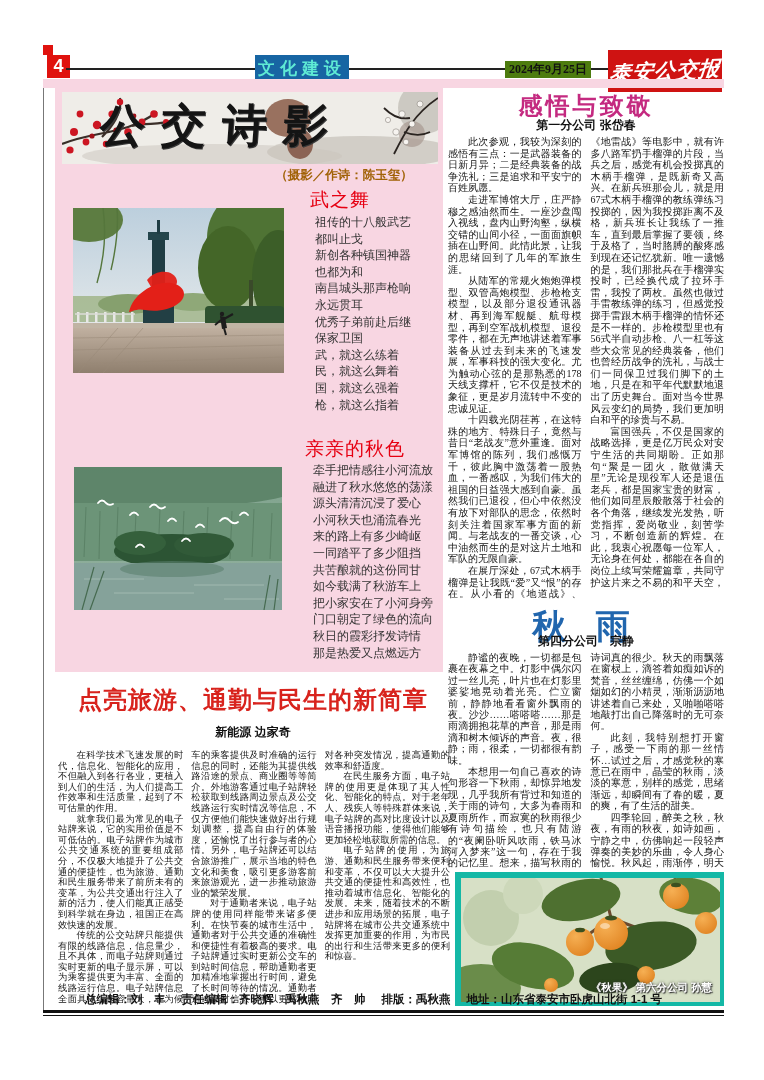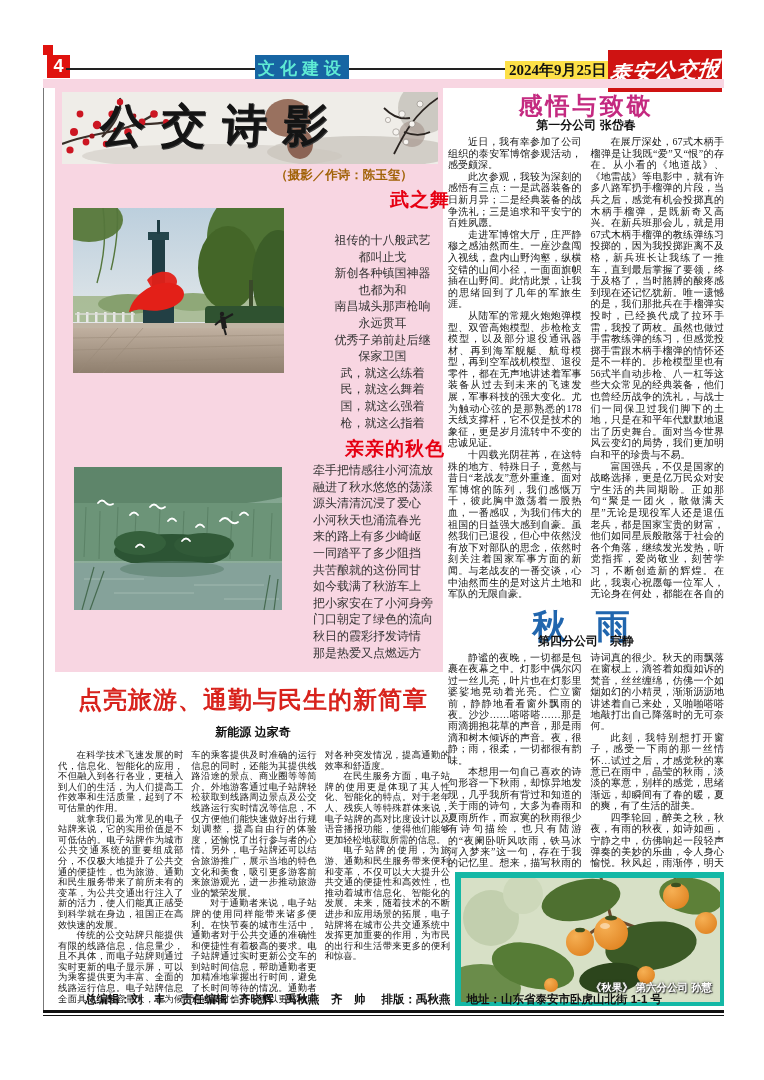--- a/index.html
+++ b/index.html
@@ -5,38 +5,38 @@
   html,body{margin:0;padding:0;background:#ffffff;}
   .page{position:relative;width:764px;height:1080px;background:#ffffff;overflow:hidden;
         font-family:"Liberation Sans","DejaVu Sans",sans-serif;color:#111;}
   
   .corner-sq{position:absolute;left:43px;top:45px;width:10px;height:10px;background:#e0120e;}
   .page-num{position:absolute;left:47px;top:55px;width:23px;height:23px;background:#e0120e;
             color:#fff;font-weight:bold;font-size:18px;line-height:23px;text-align:center;}
   .header-line{position:absolute;left:66px;top:68px;width:542px;height:2px;background:#222;}
   .section-box{position:absolute;left:255px;top:55px;width:94px;height:28px;background:#1765a3;
                color:#5eead4;font-weight:bold;font-size:17px;line-height:28px;text-align:center;letter-spacing:5px;}
-  .date{position:absolute;left:505px;top:61px;background:#fde047;padding:0 4px;font-size:15px;font-weight:600;
+  .date{position:absolute;left:505px;top:61px;background:#4d7c0f;padding:0 4px;font-size:12px;font-weight:600;
         font-family:"Liberation Serif","DejaVu Serif",serif;}
   .masthead{position:absolute;left:608px;top:50px;width:114px;height:42px;background:#cf1312;
             display:flex;align-items:center;justify-content:center;}
   .masthead span{color:#fff;font-family:"DejaVu Serif","Liberation Serif",serif;font-style:italic;
                  font-weight:bold;font-size:21px;transform:skewX(-8deg) rotate(-3deg);letter-spacing:1px;}
   
   .pink-strip{position:absolute;left:43px;top:79px;width:681px;height:9px;background:#f8d6e2;}
   .pink-panel{position:absolute;left:55px;top:88px;width:388px;height:584px;background:#f8d6e2;}
   .left-rule{position:absolute;left:43px;top:79px;width:1px;height:931px;background:#777;}
   .banner{position:absolute;left:62px;top:92px;width:376px;height:72px;background:#efede8;overflow:hidden;}
   .banner svg{position:absolute;left:0;top:0;}
   .banner-title{position:absolute;left:62px;top:96px;width:320px;text-align:center;
                 font-family:"DejaVu Serif","Liberation Serif",serif;font-weight:bold;font-size:45px;
                 color:#141414;letter-spacing:16px;transform:skewX(-4deg);text-shadow:1px 1px 0 #3a3a3a;}
   .banner-credit{position:absolute;left:250px;top:167px;width:188px;text-align:center;
                  font-size:12.5px;font-weight:bold;color:#a16207;}
-  .poem-title{position:absolute;width:140px;text-align:right;color:#e60012;font-weight:bold;font-size:19px;letter-spacing:1px;}
+  .poem-title{position:absolute;width:140px;text-align:left;color:#e60012;font-weight:normal;font-size:19px;letter-spacing:1px;}
   .poem-lines{position:absolute;width:135px;font-family:"Liberation Serif","DejaVu Serif",serif;
               font-size:12px;color:#333;}
   .poem-lines div{height:16.6px;line-height:16.6px;white-space:nowrap;}
   .photo{position:absolute;overflow:hidden;}
   
   .art-title-ganwu{position:absolute;left:448px;top:90px;width:276px;text-align:center;
                    color:#c42a80;font-weight:bold;font-size:24px;letter-spacing:3px;}
   .art-title-qiuyu{position:absolute;left:448px;top:604px;width:276px;text-align:center;
                    color:#2166ae;font-weight:bold;font-size:34px;letter-spacing:10px;}
   .byline{position:absolute;text-align:center;font-weight:bold;font-size:12px;color:#111;}
@@ -117,21 +117,21 @@
         <circle cx="358" cy="12" r="3"></circle>
           <circle cx="344" cy="50" r="2.8"></circle>
           <circle cx="326" cy="28" r="2.6"></circle>
       </g>
     </svg>
   </div>
   <div class="banner-title">公交诗影</div>
   <div class="banner-credit">（摄影／作诗：陈玉玺）</div>
 
   <div class="poem-title" style="left:310px;top:187px;">武之舞</div>
-  <div class="poem-lines" style="left:315px;top:232px;text-align:center;">
+  <div class="poem-lines" style="left:315px;top:214px;">
       <div>祖传的十八般武艺</div>
       <div>都叫止戈</div>
       <div>新创各种镇国神器</div>
       <div>也都为和</div>
       <div>南昌城头那声枪响</div>
       <div>永远贯耳</div>
       <div>优秀子弟前赴后继</div>
       <div>保家卫国</div>
       <div>武，就这么练着</div>
       <div>民，就这么舞着</div>
@@ -266,21 +266,20 @@
         <path d="M166,48 q4,-5 8,0"></path>
         <path d="M108,74 q4,-5 8,0"></path>
         <path d="M62,80 q4,-5 8,0"></path>
       </g>
     </svg>
   </div>
 
   <div class="art-title-ganwu">感悟与致敬</div>
   <div class="byline" style="left:448px;top:117px;width:276px;">第一分公司 张岱春</div>
   <div class="colbody ganwu-body">
-      <p>近日，我有幸参加了公司组织的泰安军博馆参观活动，感受颇深。</p>
       <p>此次参观，我较为深刻的感悟有三点：一是武器装备的日新月异；二是经典装备的战争洗礼；三是追求和平安宁的百姓夙愿。</p>
       <p>走进军博馆大厅，庄严静穆之感油然而生。一座沙盘闯入视线，盘内山野沟壑，纵横交错的山间小径，一面面旗帜插在山野间。此情此景，让我的思绪回到了几年的军旅生涯。</p>
       <p>从陆军的常规火炮炮弹模型、双管高炮模型、步枪枪支模型，以及部分退役通讯器材、再到海军舰艇、航母模型，再到空军战机模型、退役零件，都在无声地讲述着军事装备从过去到未来的飞速发展，军事科技的强大变化。尤为触动心弦的是那熟悉的178天线支撑杆，它不仅是技术的象征，更是岁月流转中不变的忠诚见证。</p>
       <p>十四载光阴荏苒，在这特殊的地方、特殊日子，竟然与昔日“老战友”意外重逢。面对军博馆的陈列，我们感慨万千，彼此胸中激荡着一股热血，一番感叹，为我们伟大的祖国的日益强大感到自豪。虽然我们已退役，但心中依然没有放下对部队的思念，依然时刻关注着国家军事方面的新闻。与老战友的一番交谈，心中油然而生的是对这片土地和军队的无限自豪。</p>
       <p>在展厅深处，67式木柄手榴弹是让我既“爱”又“恨”的存在。从小看的《地道战》、《地雷战》等电影中，就有许多八路军扔手榴弹的片段，当兵之后，感觉有机会投掷真的木柄手榴弹，是既新奇又高兴。在新兵班那会儿，就是用67式木柄手榴弹的教练弹练习投掷的，因为我投掷距离不及格，新兵班长让我练了一推车，直到最后掌握了要领，终于及格了，当时胳膊的酸疼感到现在还记忆犹新。唯一遗憾的是，我们那批兵在手榴弹实投时，已经换代成了拉环手雷，我投了两枚。虽然也做过手雷教练弹的练习，但感觉投掷手雷跟木柄手榴弹的情怀还是不一样的。步枪模型里也有56式半自动步枪、八一杠等这些大众常见的经典装备，他们也曾经历战争的洗礼，与战士们一同保卫过我们脚下的土地，只是在和平年代默默地退出了历史舞台。面对当今世界风云变幻的局势，我们更加明白和平的珍贵与不易。</p>
       <p>富国强兵，不仅是国家的战略选择，更是亿万民众对安宁生活的共同期盼。正如那句“聚是一团火，散做满天星”无论是现役军人还是退伍老兵，都是国家宝贵的财富，他们如同星辰般散落于社会的各个角落，继续发光发热，听党指挥，爱岗敬业，刻苦学习，不断创造新的辉煌。在此，我衷心祝愿每一位军人，无论身在何处，都能在各自的岗位上续写荣耀篇章，共同守护这片来之不易的和平天空，让我们的祖国更加繁荣昌盛，人民的生活更加幸福安康！</p>
     </div>
 
   <div class="art-title-qiuyu">秋 雨</div>
   <div class="byline" style="left:448px;top:633px;width:276px;">第四分公司　宗静</div>

